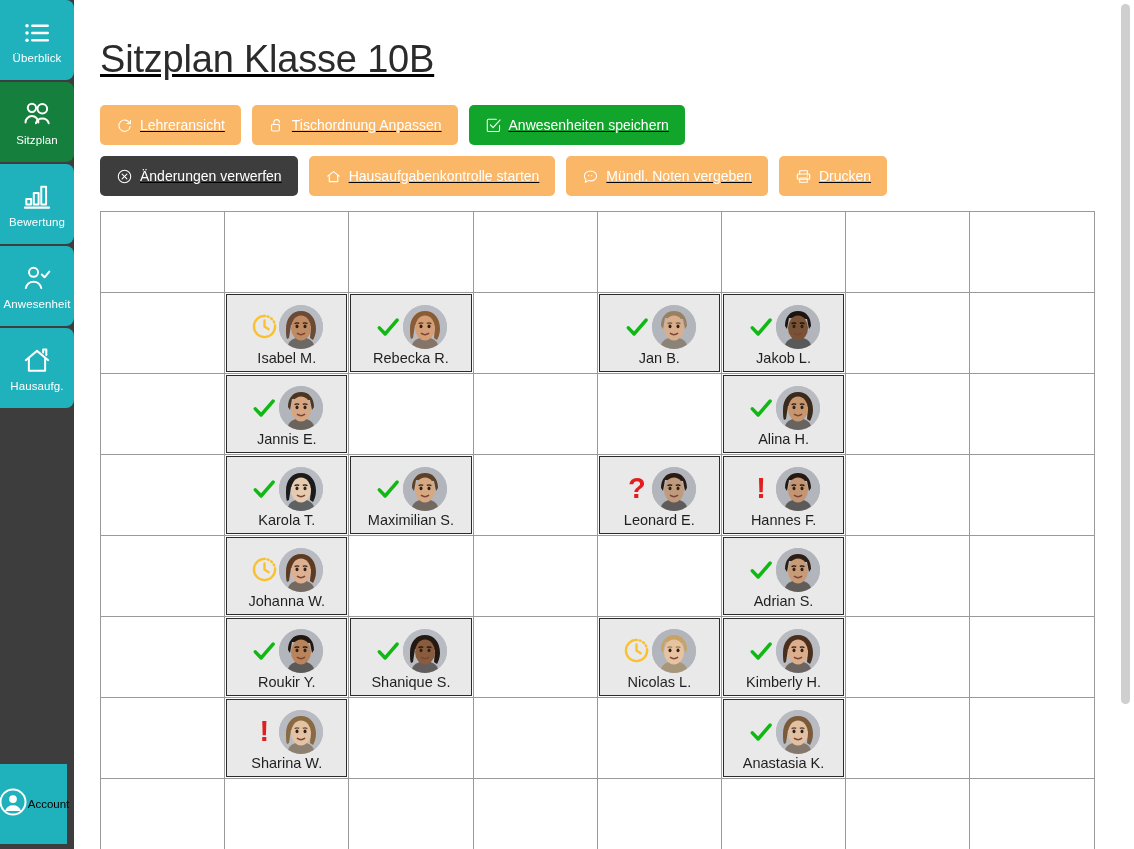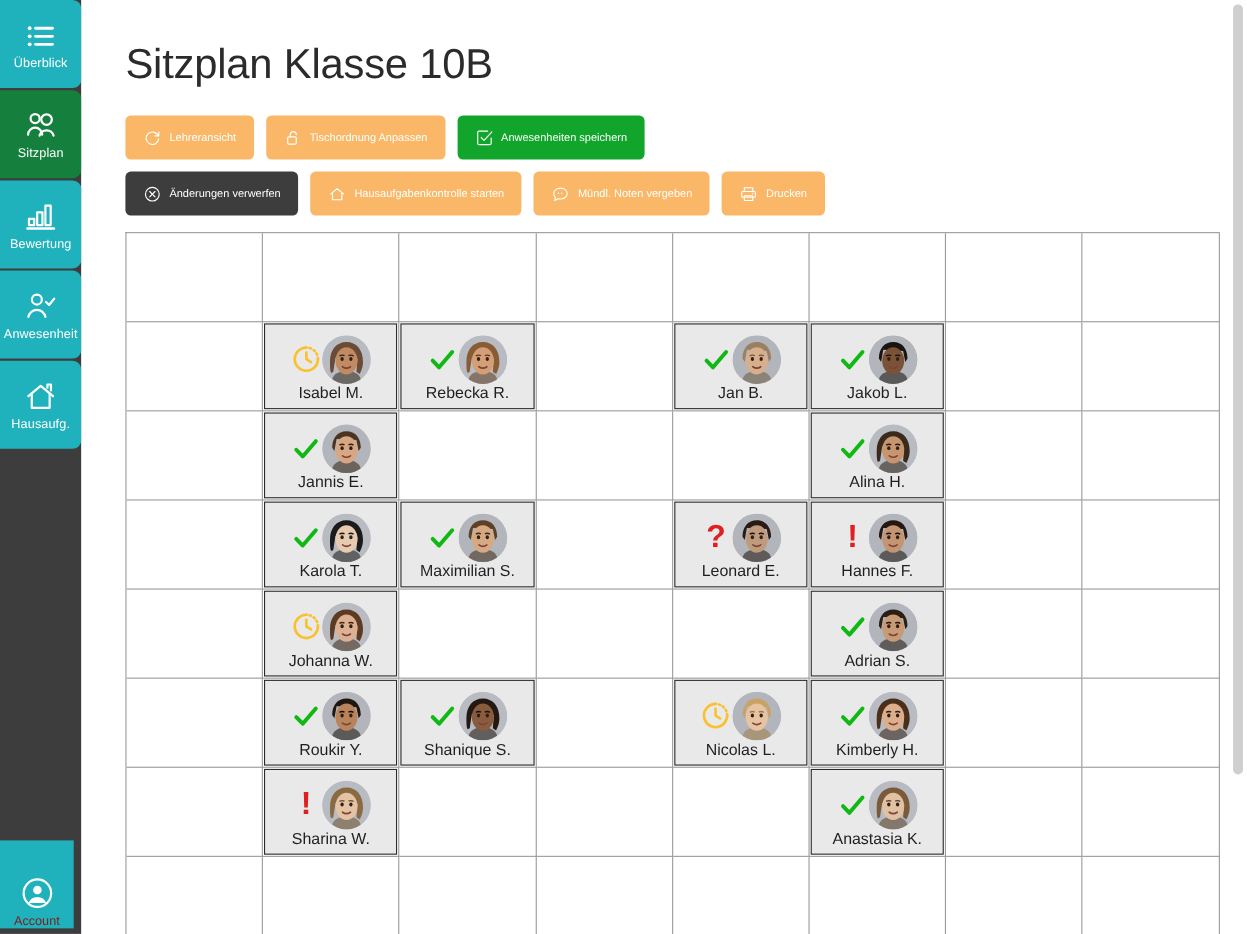--- a/index.html
+++ b/index.html
@@ -41,53 +41,54 @@
   .nav-item .nav-label {
     font-size: 11.5px;
     line-height: 13px;
     letter-spacing: .1px;
     white-space: nowrap;
   }
   .nav-spacer { flex: 1 1 auto; }
   .account-item {
     width: 67px; height: 80px;
     background: #20b2bc;
-    color: #7f1d1d;
-    display: flex; flex-direction: column;
-    align-items: center; justify-content: flex-end;
+    color: #000000;
+    display: flex; flex-direction: row;
+    align-items: center; justify-content: center;
     cursor: pointer;
     margin-bottom: 5px;
   }
   .account-item .nav-label { font-size: 11.5px; }
 
   
   .main {
     flex: 1 1 auto;
     height: 849px;
     position: relative;
     overflow: hidden;
     background: #fff;
-    padding-left: 40px;
+    padding-left: 26px;
+    text-decoration: underline;
   }
   .page-title {
     font-size: 38px;
     font-weight: 400;
     color: #2b2b2b;
     margin-top: 38px;
     letter-spacing: -0.2px;
   }
 
   
   .btn-row { display: flex; gap: 11px; margin-top: 24px; flex-wrap: nowrap; }
   .btn-row.second { margin-top: 11px; }
   .btn {
     border: none;
     border-radius: 5px;
     color: #ffffff;
-    font-size: 10px;
+    font-size: 14px;
     font-family: "Liberation Sans", sans-serif;
     padding: 0 16px;
     height: 40px;
     display: inline-flex;
     align-items: center;
     gap: 7px;
     cursor: pointer;
     white-space: nowrap;
   }
   .btn .bi { display: inline-flex; align-items: center; }

